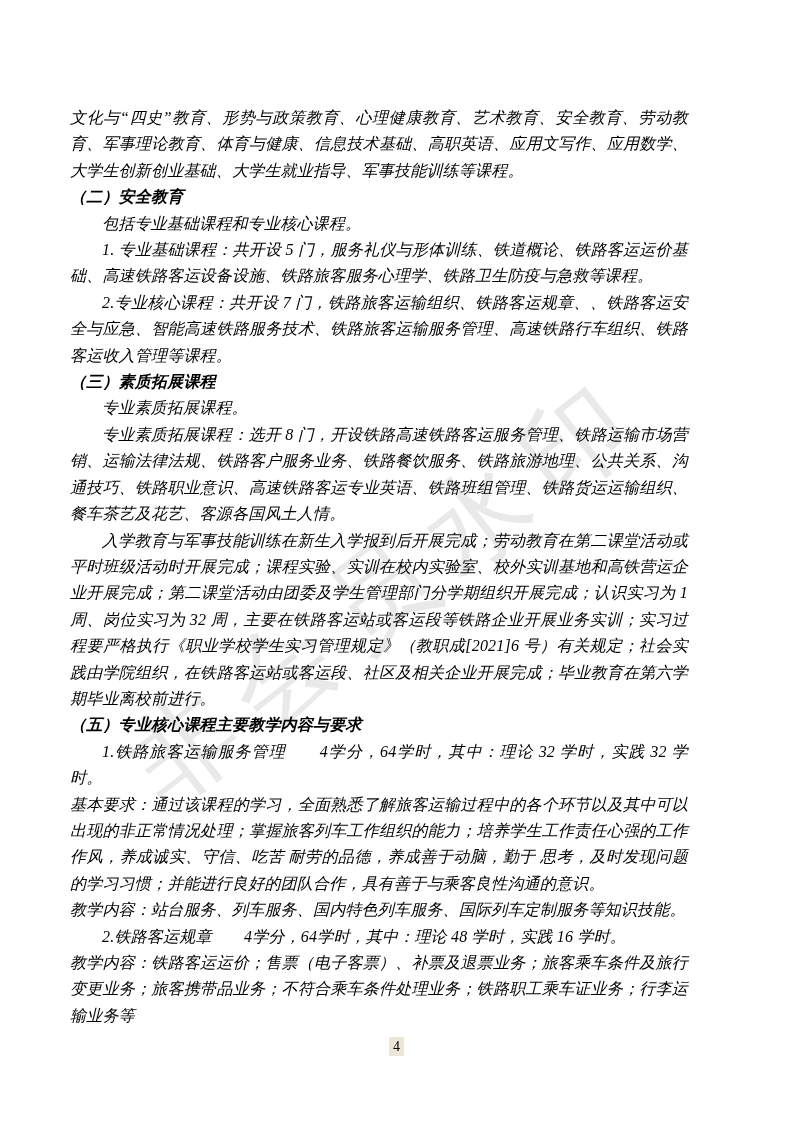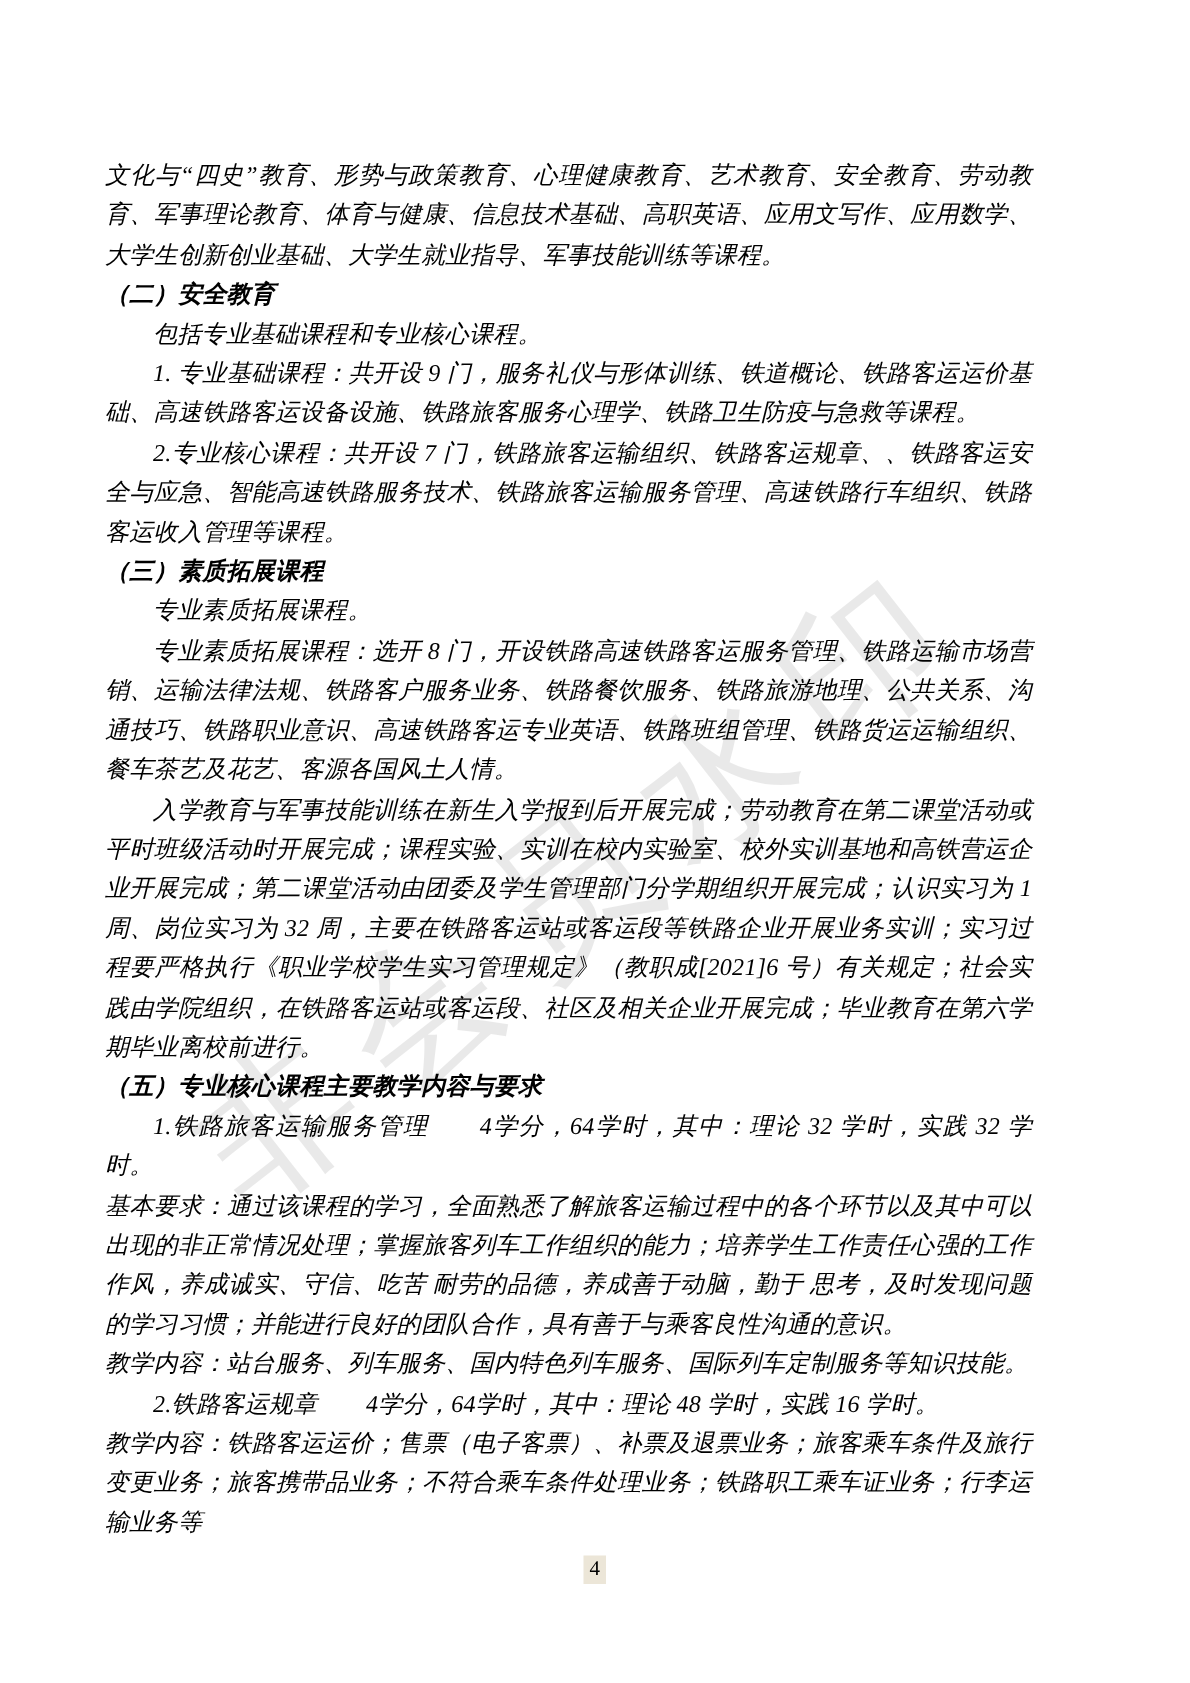--- a/index.html
+++ b/index.html
@@ -63,21 +63,21 @@
 <body>
 
 <div class="page">
 
   <div class="watermark" style="color: rgba(0, 0, 0, 0.086);">非会员水印</div>
 
   <div class="content">
       <p class="para">文化与“四史”教育、形势与政策教育、心理健康教育、艺术教育、安全教育、劳动教育、军事理论教育、体育与健康、信息技术基础、高职英语、应用文写作、应用数学、大学生创新创业基础、大学生就业指导、军事技能训练等课程。</p>
       <p class="para heading">（二）安全教育</p>
       <p class="para indent">包括专业基础课程和专业核心课程。</p>
-      <p class="para indent">1. 专业基础课程：共开设 9 门，服务礼仪与形体训练、铁道概论、铁路客运运价基础、高速铁路客运设备设施、铁路旅客服务心理学、铁路卫生防疫与急救等课程。</p>
+      <p class="para indent">1. 专业基础课程：共开设 5 门，服务礼仪与形体训练、铁道概论、铁路客运运价基础、高速铁路客运设备设施、铁路旅客服务心理学、铁路卫生防疫与急救等课程。</p>
       <p class="para indent">2.专业核心课程：共开设 7 门，铁路旅客运输组织、铁路客运规章、、铁路客运安全与应急、智能高速铁路服务技术、铁路旅客运输服务管理、高速铁路行车组织、铁路客运收入管理等课程。</p>
       <p class="para heading">（三）素质拓展课程</p>
       <p class="para indent">专业素质拓展课程。</p>
       <p class="para indent">专业素质拓展课程：选开 8 门，开设铁路高速铁路客运服务管理、铁路运输市场营销、运输法律法规、铁路客户服务业务、铁路餐饮服务、铁路旅游地理、公共关系、沟通技巧、铁路职业意识、高速铁路客运专业英语、铁路班组管理、铁路货运运输组织、餐车茶艺及花艺、客源各国风土人情。</p>
       <p class="para indent">入学教育与军事技能训练在新生入学报到后开展完成；劳动教育在第二课堂活动或平时班级活动时开展完成；课程实验、实训在校内实验室、校外实训基地和高铁营运企业开展完成；第二课堂活动由团委及学生管理部门分学期组织开展完成；认识实习为 1 周、岗位实习为 32 周，主要在铁路客运站或客运段等铁路企业开展业务实训；实习过程要严格执行《职业学校学生实习管理规定》（教职成[2021]6 号）有关规定；社会实践由学院组织，在铁路客运站或客运段、社区及相关企业开展完成；毕业教育在第六学期毕业离校前进行。</p>
       <p class="para heading">（五）专业核心课程主要教学内容与要求</p>
       <p class="para indent">1.铁路旅客运输服务管理　　4学分，64学时，其中：理论 32 学时，实践 32 学时。</p>
       <p class="para">基本要求：通过该课程的学习，全面熟悉了解旅客运输过程中的各个环节以及其中可以出现的非正常情况处理；掌握旅客列车工作组织的能力；培养学生工作责任心强的工作作风，养成诚实、守信、吃苦 耐劳的品德，养成善于动脑，勤于 思考，及时发现问题的学习习惯；并能进行良好的团队合作，具有善于与乘客良性沟通的意识。</p>
       <p class="para">教学内容：站台服务、列车服务、国内特色列车服务、国际列车定制服务等知识技能。</p>
       <p class="para indent">2.铁路客运规章　　4学分，64学时，其中：理论 48 学时，实践 16 学时。</p>

